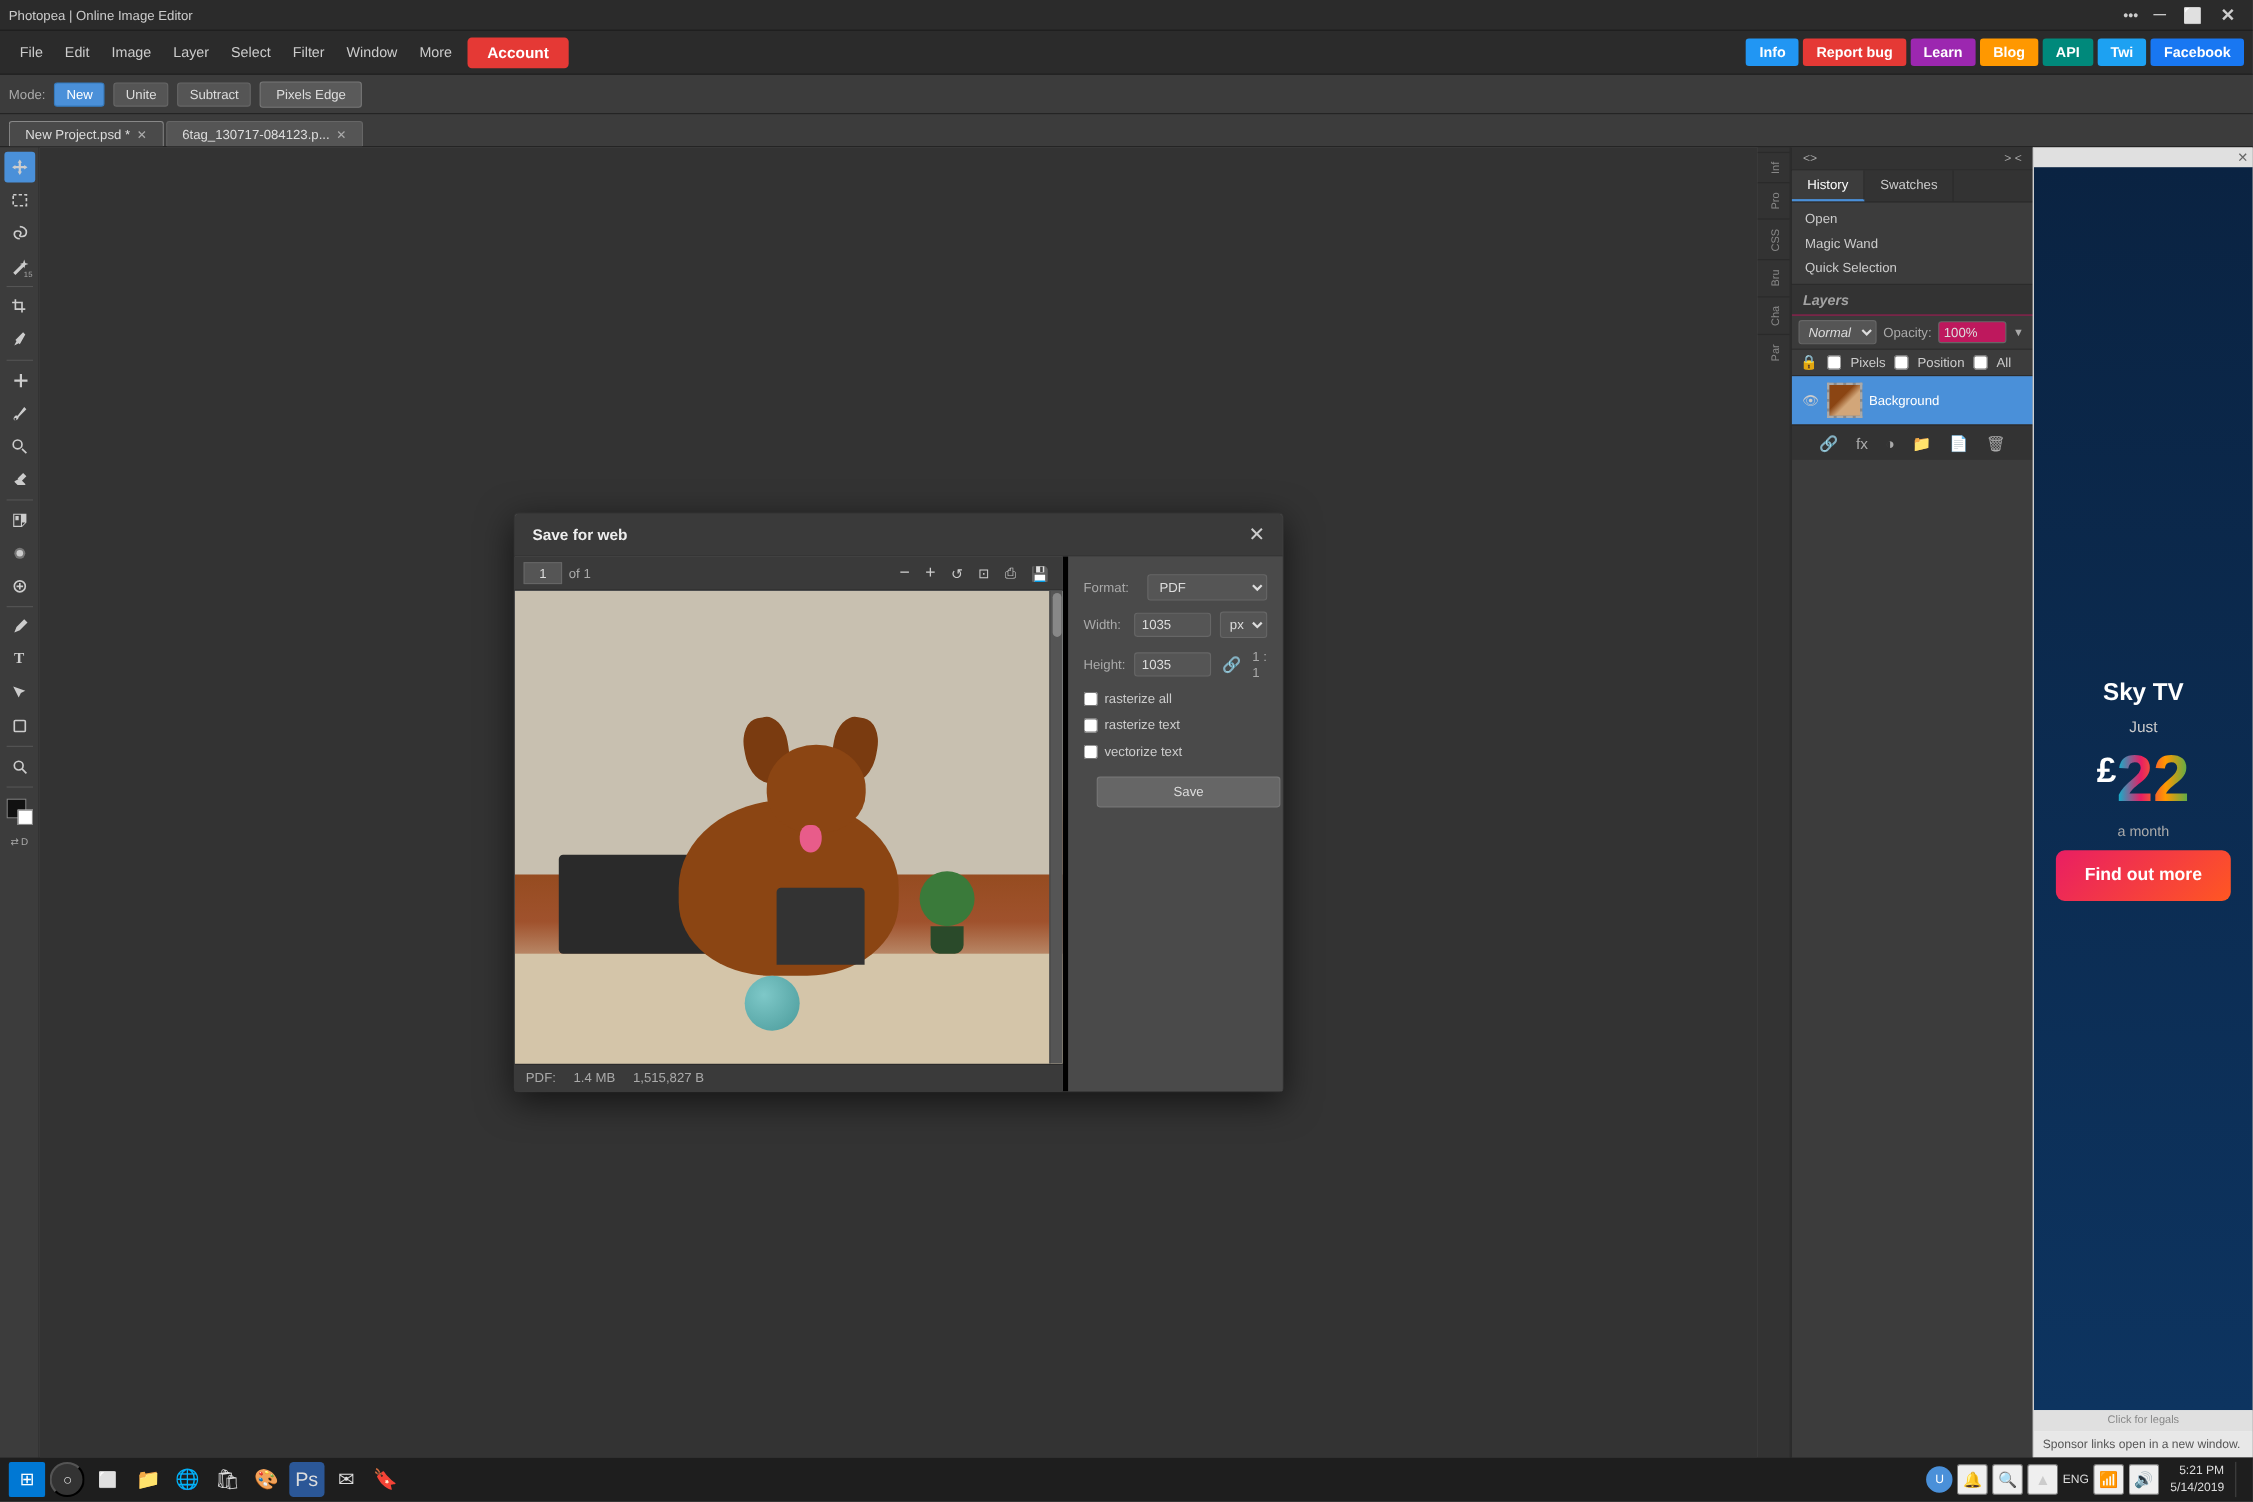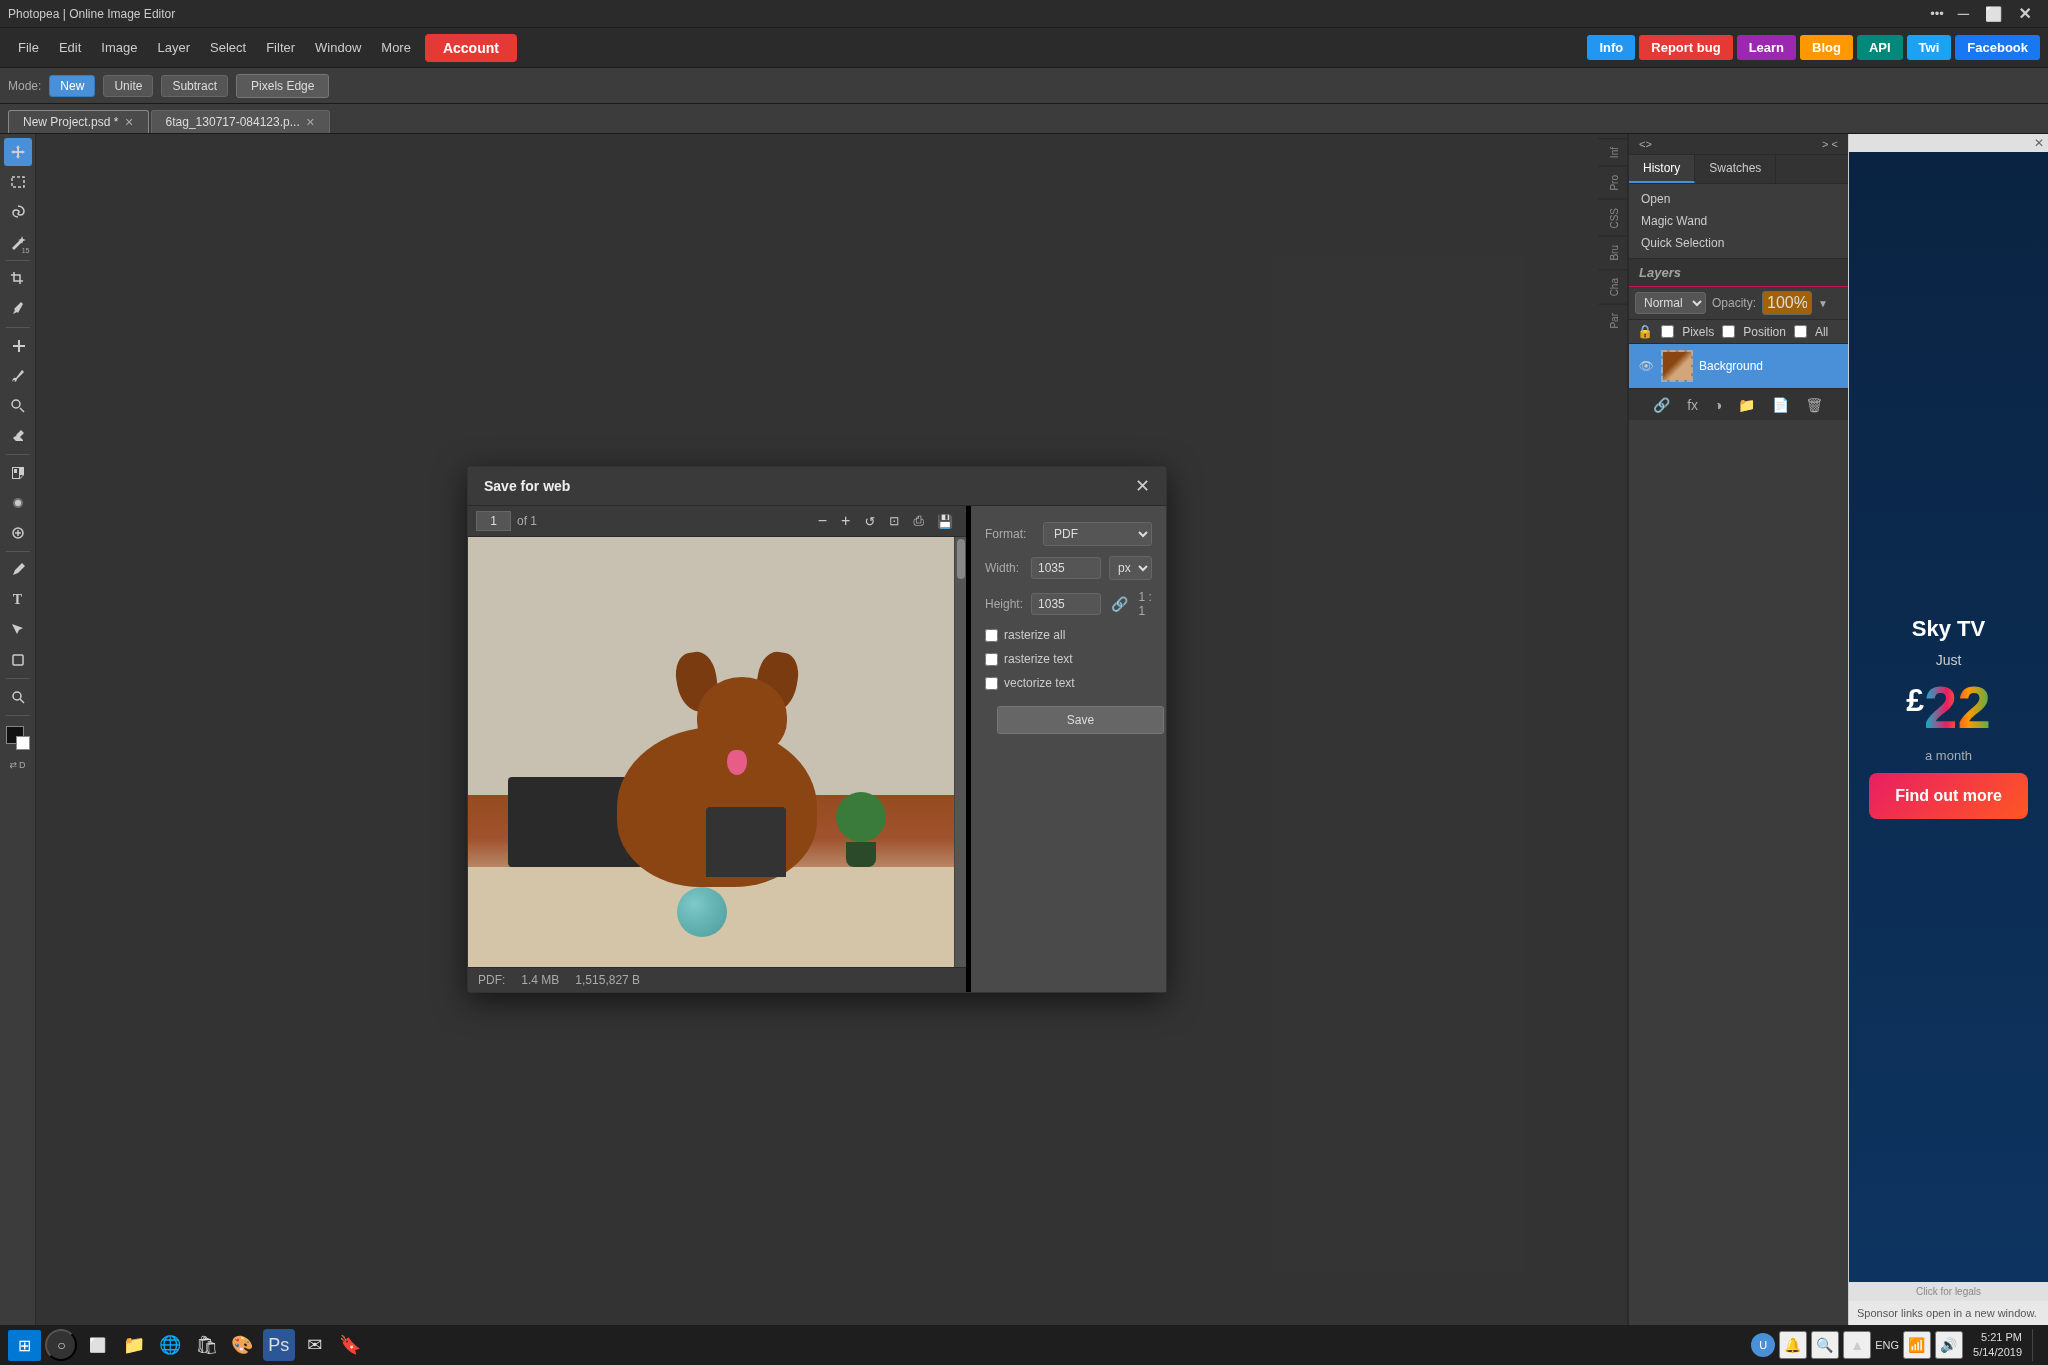--- a/index.html
+++ b/index.html
@@ -260,28 +260,29 @@
       gap: 6px;
       border-bottom: 1px solid #2a2a2a;
     }
     .layers-select {
       background: #555;
       color: #ddd;
       border: 1px solid #666;
       padding: 2px 4px;
       font-size: 12px;
       border-radius: 3px;
+      font-style: italic;
     }
     .opacity-input {
-      background: #a16207;
+      background: #be185d;
       color: #ddd;
       border: 1px solid #666;
       padding: 2px 4px;
-      font-size: 16px;
-      width: 50px;
+      font-size: 12px;
+      width: 62px;
       border-radius: 3px;
     }
     #layers-checkboxes {
       padding: 4px 8px;
       display: flex;
       align-items: center;
       gap: 8px;
       font-size: 12px;
       color: #ccc;
       background: #3c3c3c;

